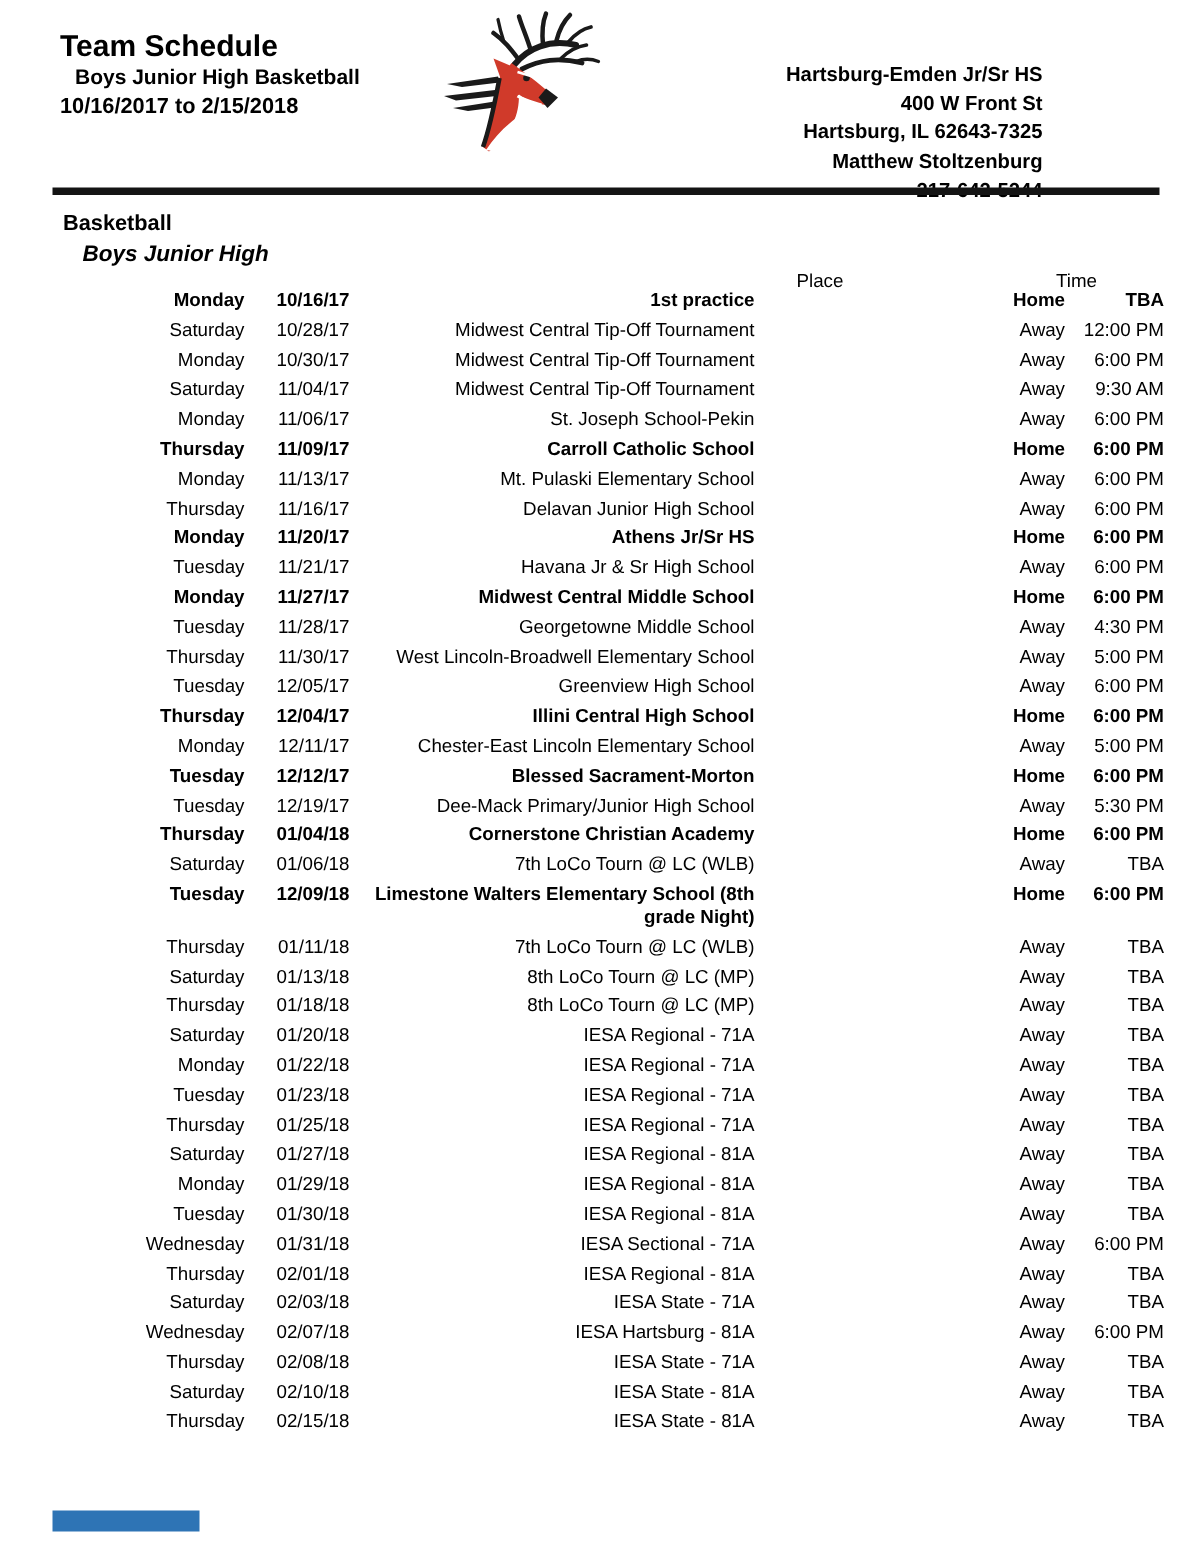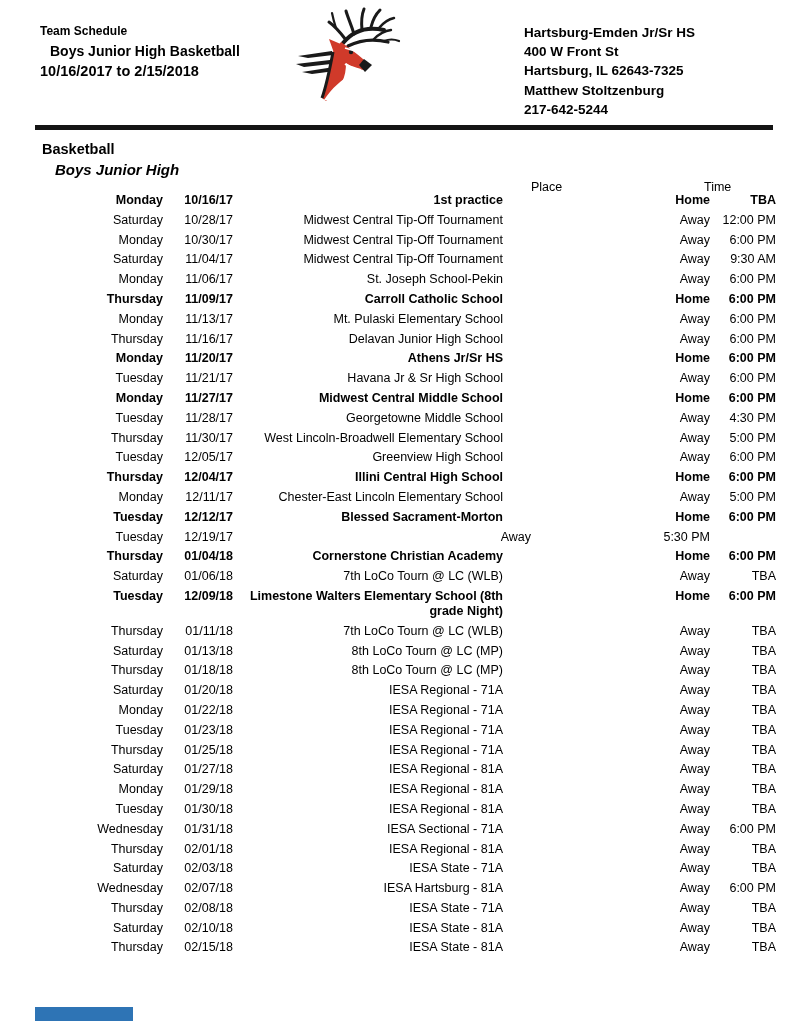--- a/index.html
+++ b/index.html
@@ -12,28 +12,28 @@
   body { font-family: "Liberation Sans", sans-serif; color: #000; }
   .page {
     position: relative;
     width: 800px;
     height: 1035px;
     background: #fff;
     overflow: hidden;
   }
   
   .hdr-left { position: absolute; left: 40px; top: 20px; }
-  .hdr-title { font-size: 12px; font-weight: bold; line-height: 22px; }
+  .hdr-title { font-size: 20px; font-weight: bold; line-height: 22px; }
   .hdr-team  { font-size: 14px; font-weight: bold; line-height: 19px; padding-left: 10px; }
   .hdr-range { font-size: 14.5px; font-weight: bold; line-height: 20px; }
 
   .logo { position: absolute; left: 296px; top: 6px; width: 105px; height: 105px; }
   .logo svg { width: 100%; height: 100%; }
 
-  .hdr-right { position: absolute; left: 524px; top: 23px; font-size: 13.5px; font-weight: bold; line-height: 19.2px; }
+  .hdr-right { position: absolute; left: 524px; top: 40px; font-size: 13.5px; font-weight: bold; line-height: 19.2px; text-align: right; }
 
   .rule {
     position: absolute; left: 35px; width: 738px; top: 125px;
     height: 2px;
     border-top: 3px solid #141414;
     border-bottom: 2px solid #141414;
   }
 
   
   .sport-heading { position: absolute; left: 42px; top: 141px; font-size: 14.5px; font-weight: bold; }
@@ -267,20 +267,21 @@
     <span class="c day">Tuesday</span>
     <span class="c date">12/12/17</span>
     <span class="c opp">Blessed Sacrament-Morton</span>
     <span class="c place">Home</span>
     <span class="c time">6:00 PM</span>
   </div>
 
   <div class="row">
     <span class="c day">Tuesday</span>
     <span class="c date">12/19/17</span>
+    <span class="c opp">Dee-Mack Primary/Junior High School</span>
     <span class="c place">Away</span>
     <span class="c time">5:30 PM</span>
   </div>
 
   <div class="row bold">
     <span class="c day">Thursday</span>
     <span class="c date">01/04/18</span>
     <span class="c opp">Cornerstone Christian Academy</span>
     <span class="c place">Home</span>
     <span class="c time">6:00 PM</span>

